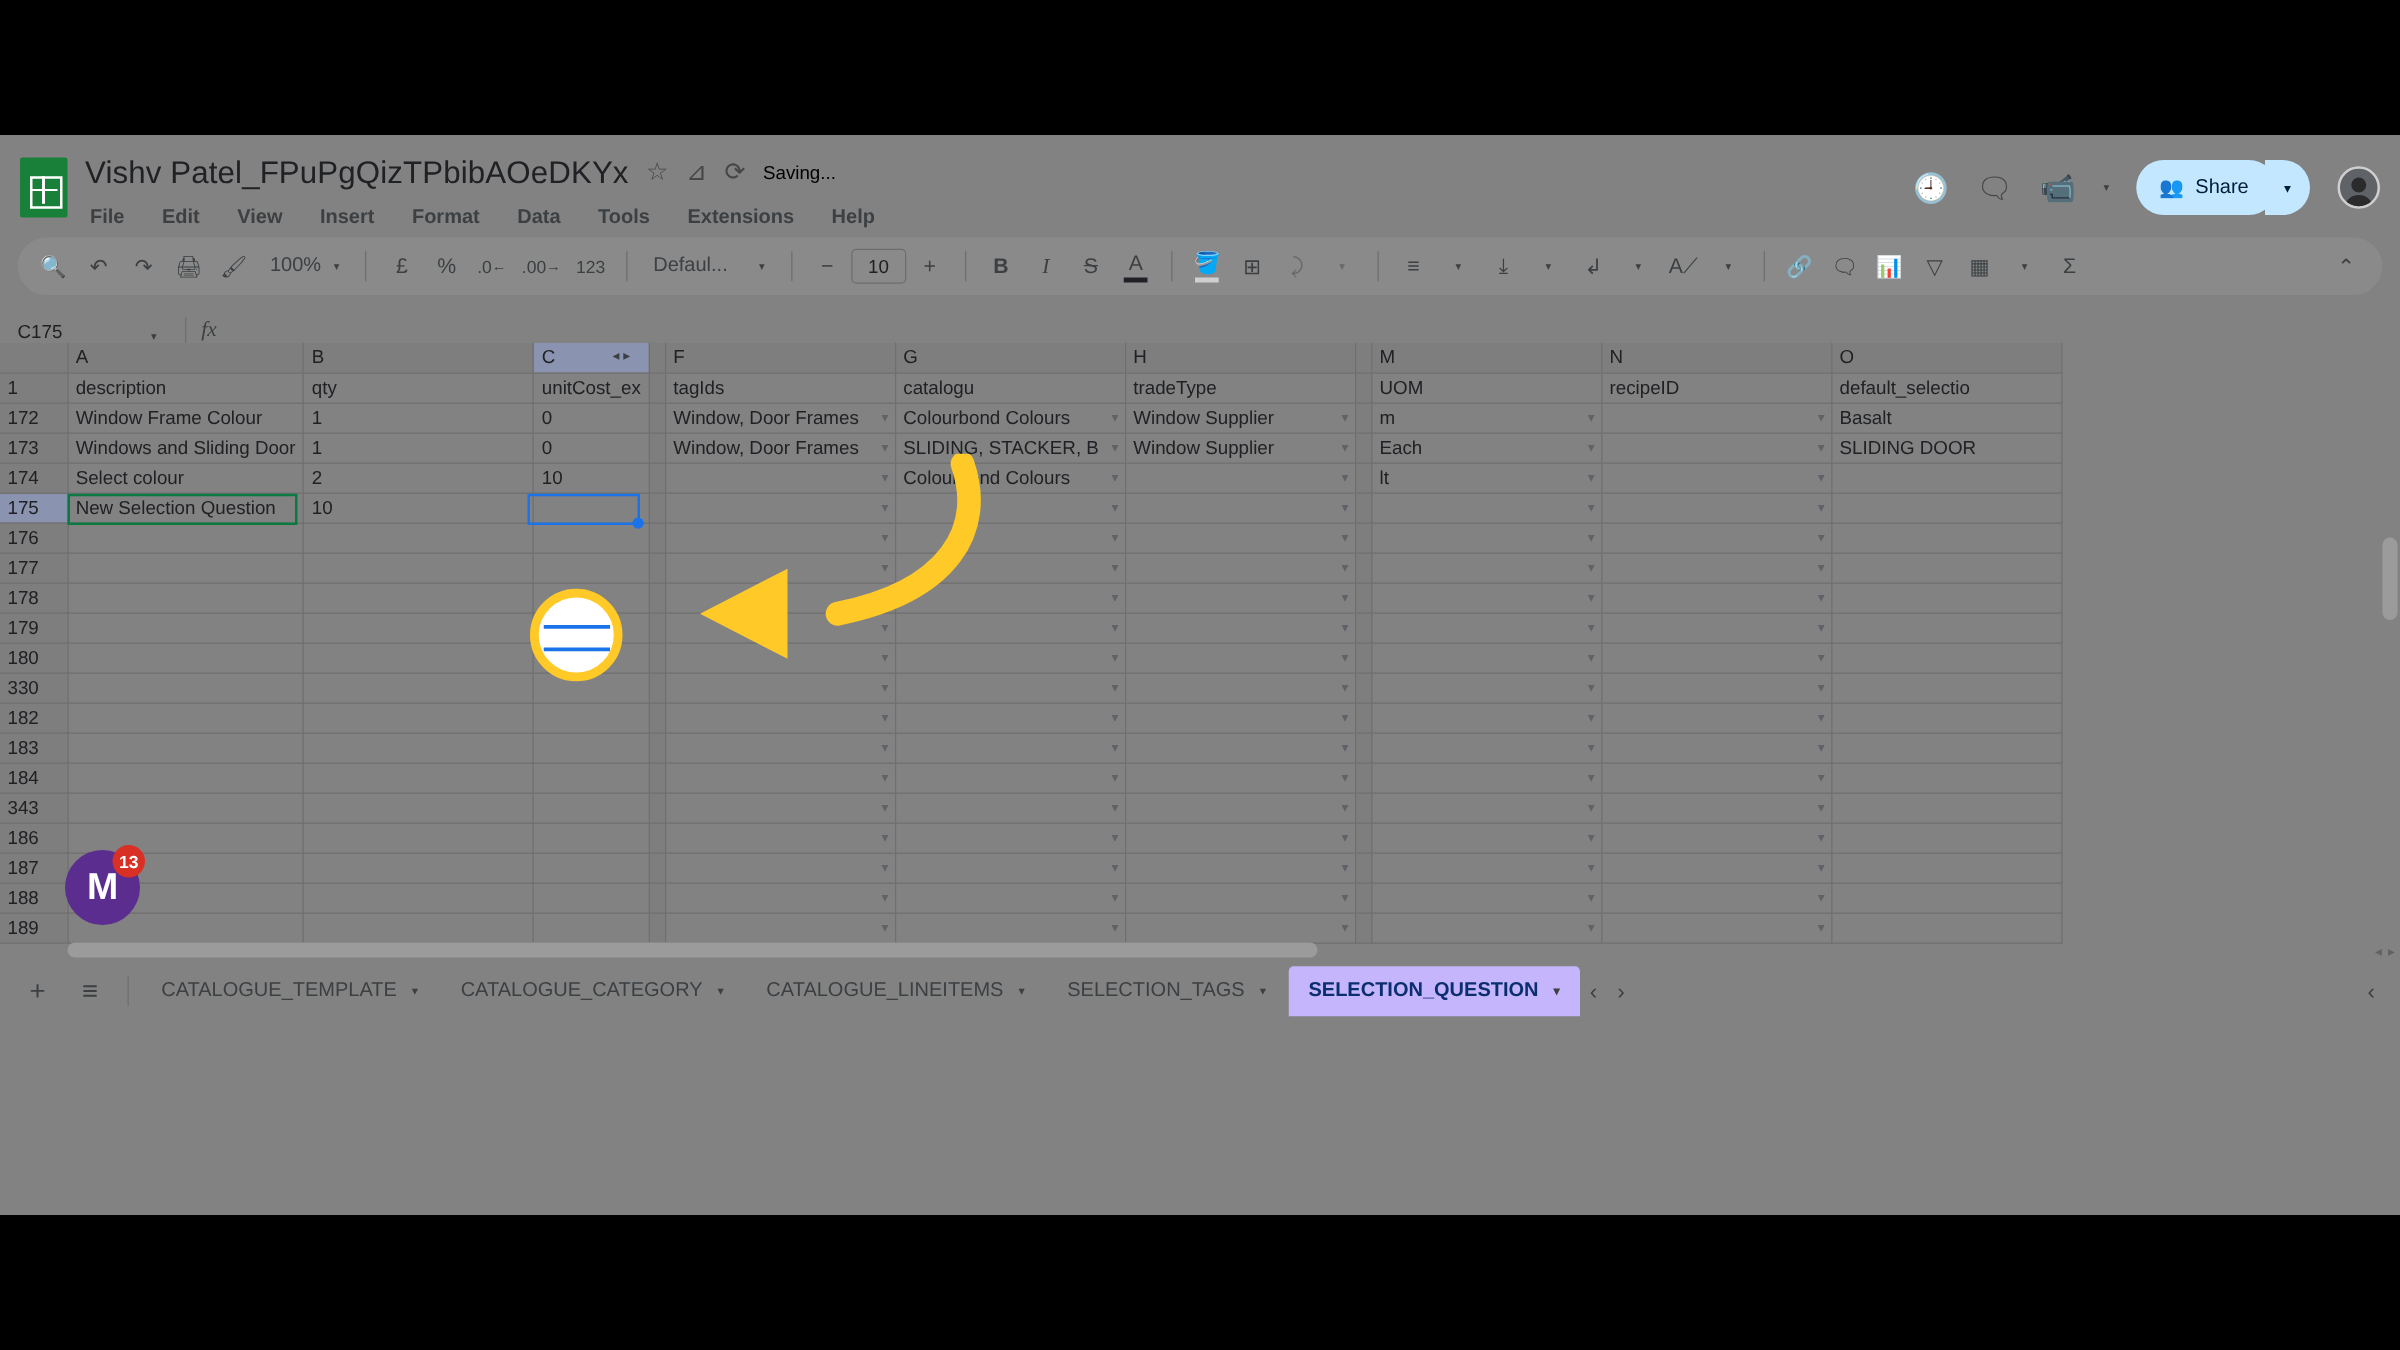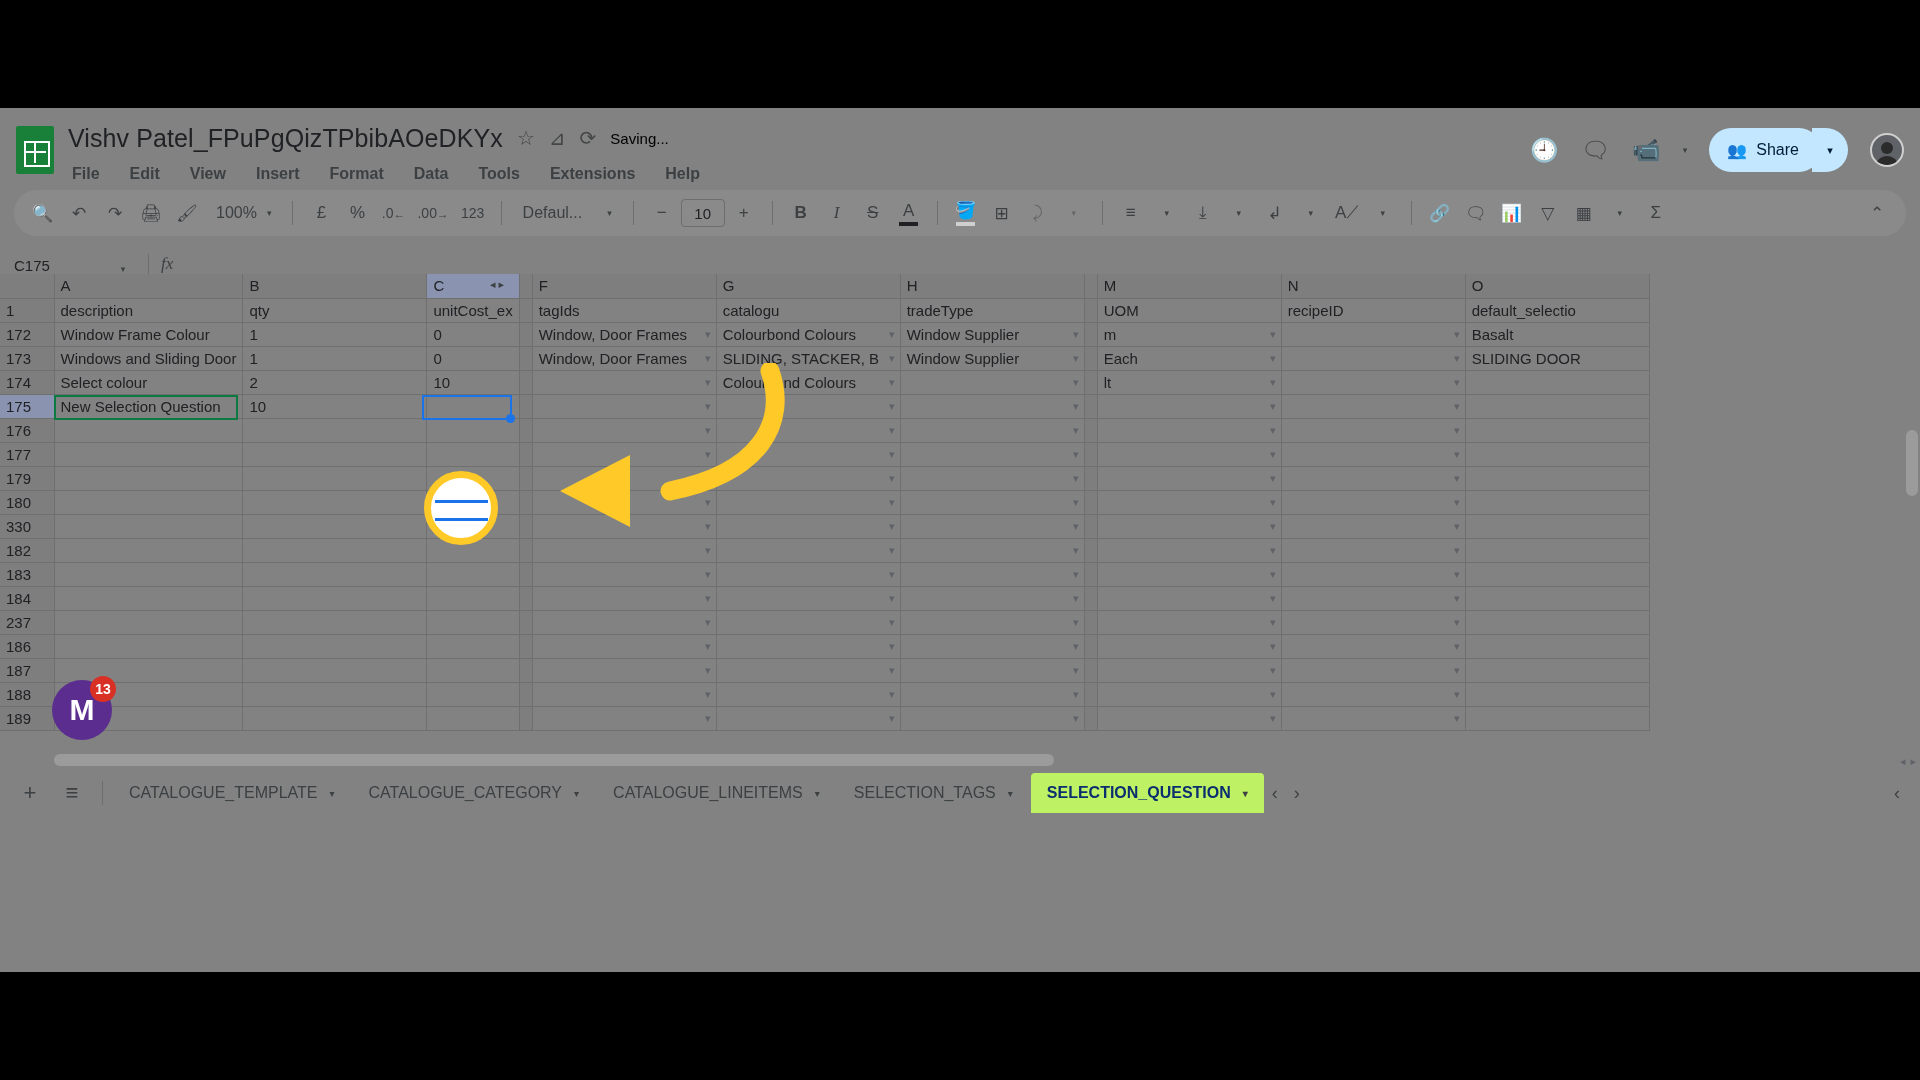--- a/index.html
+++ b/index.html
@@ -132,21 +132,21 @@
                    font-size:11px; color:#5f6368;}
   
   .sheetbar { display:flex; align-items:center; height: 48px; padding: 0 10px;
               gap: 2px; }
   .sb-icon { width:40px; height:40px; display:flex; align-items:center; justify-content:center;
              font-size:22px; color:#3c4043; cursor:pointer; border-radius:50%; }
   .sb-sep { width:1px; height:24px; background:#6e6e6e; margin:0 8px; }
   .stab { display:flex; align-items:center; gap:12px; padding: 0 16px; height:40px;
           font-size:16px; color:#3c4043; cursor:pointer; border-radius:4px 4px 0 0;
           white-space:nowrap; }
-  .stab.active { background:#bef264; color:#0b2e6f; font-weight:bold; }
+  .stab.active { background:#c4b5fd; color:#0b2e6f; font-weight:bold; }
   .stab .caret { font-size:10px; }
   .sb-nav { margin-left: 6px; display:flex; gap: 16px; font-size:18px; color:#3c4043; }
   .sb-right { margin-left:auto; font-size:18px; color:#3c4043; padding-right:10px; cursor:pointer;}
   
   .hl-circle {
     position:absolute; left:424px; top:363px; width:74px; height:74px;
     border-radius:50%; border:7px solid #FFC928; background:#fff; z-index:30;
   }
   .hl-circle .ln1 { position:absolute; left:4px; top:22px; width:53px; height:3px; background:#1a73e8;}
   .hl-circle .ln2 { position:absolute; left:4px; top:40px; width:53px; height:3px; background:#1a73e8;}
@@ -412,20 +412,34 @@
             <td class="hiddencol"></td>
             <td class="dd"></td>
             <td class="dd"></td>
             <td class="dd"></td>
             <td class="hiddencol"></td>
             <td class="dd"></td>
             <td class="dd"></td>
             <td></td>
           </tr>
           <tr>
+            <td class="rowh">178</td>
+            <td></td>
+            <td class="num"></td>
+            <td class="num"></td>
+            <td class="hiddencol"></td>
+            <td class="dd"></td>
+            <td class="dd"></td>
+            <td class="dd"></td>
+            <td class="hiddencol"></td>
+            <td class="dd"></td>
+            <td class="dd"></td>
+            <td></td>
+          </tr>
+          <tr>
             <td class="rowh">179</td>
             <td></td>
             <td class="num"></td>
             <td class="num"></td>
             <td class="hiddencol"></td>
             <td class="dd"></td>
             <td class="dd"></td>
             <td class="dd"></td>
             <td class="hiddencol"></td>
             <td class="dd"></td>
@@ -496,21 +510,21 @@
             <td class="hiddencol"></td>
             <td class="dd"></td>
             <td class="dd"></td>
             <td class="dd"></td>
             <td class="hiddencol"></td>
             <td class="dd"></td>
             <td class="dd"></td>
             <td></td>
           </tr>
           <tr>
-            <td class="rowh">237</td>
+            <td class="rowh">343</td>
             <td></td>
             <td class="num"></td>
             <td class="num"></td>
             <td class="hiddencol"></td>
             <td class="dd"></td>
             <td class="dd"></td>
             <td class="dd"></td>
             <td class="hiddencol"></td>
             <td class="dd"></td>
             <td class="dd"></td>

